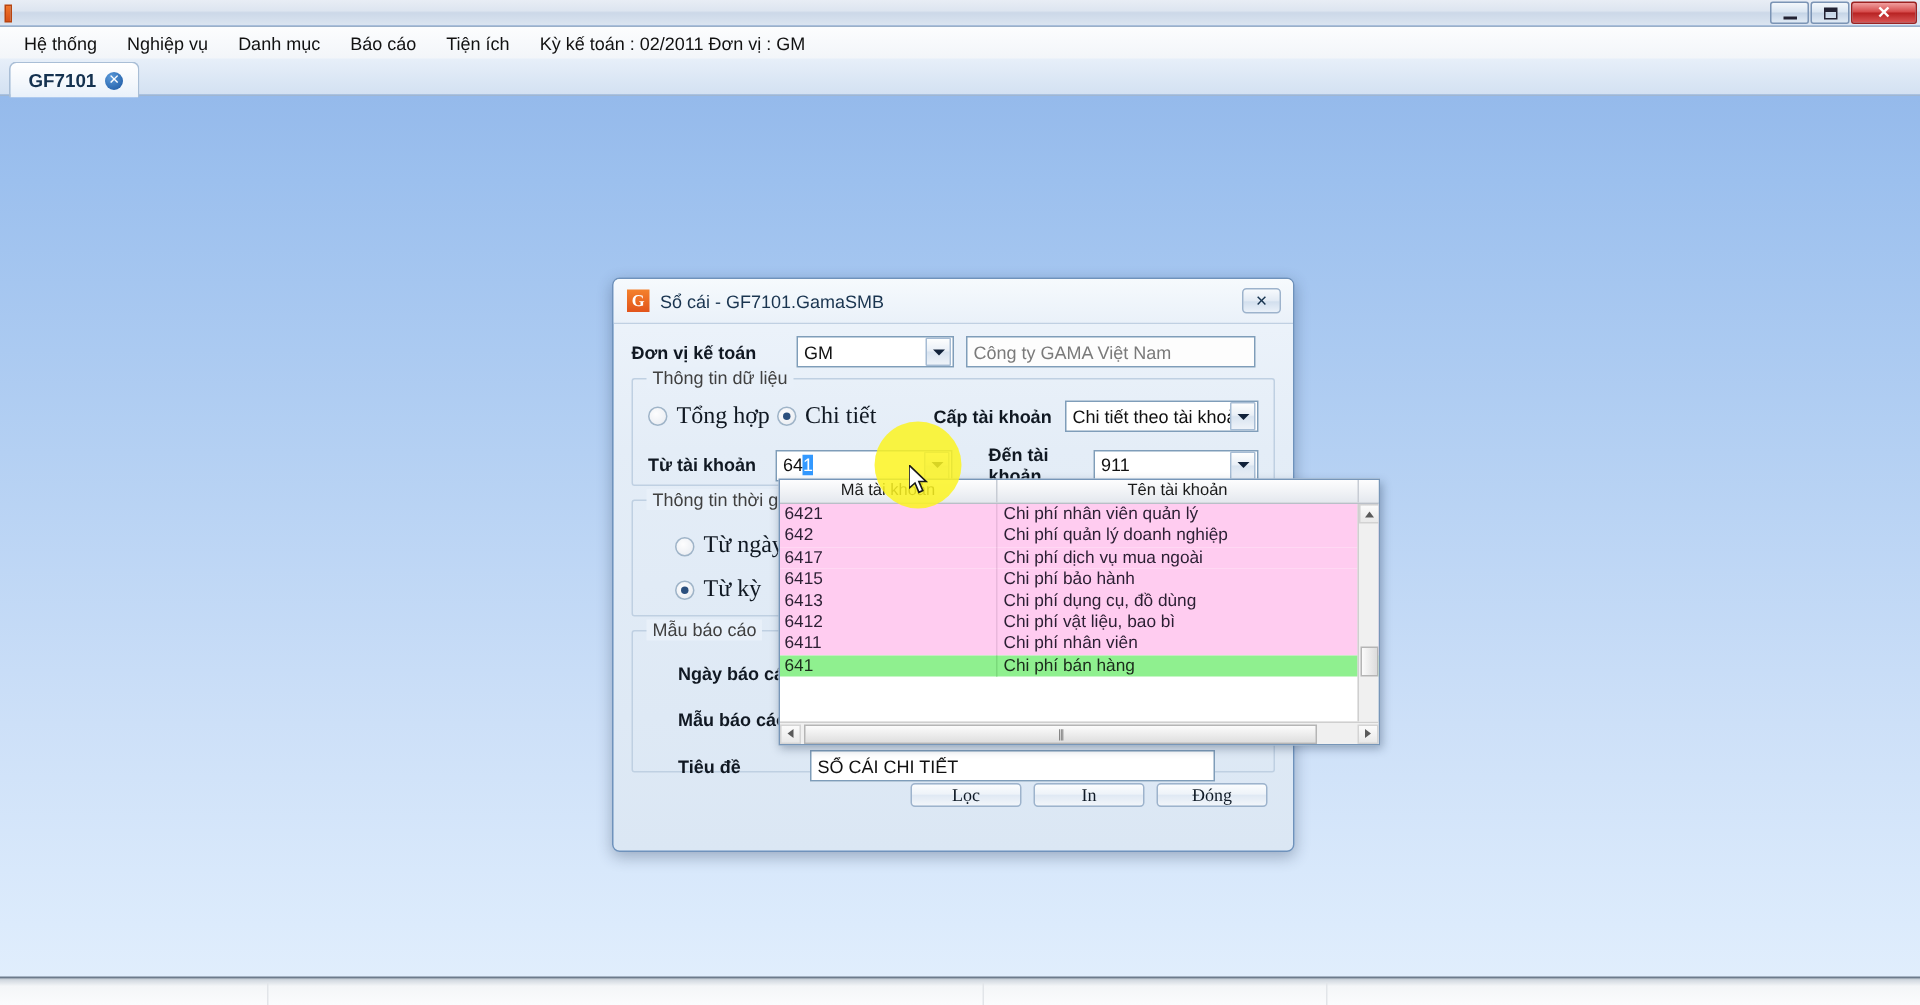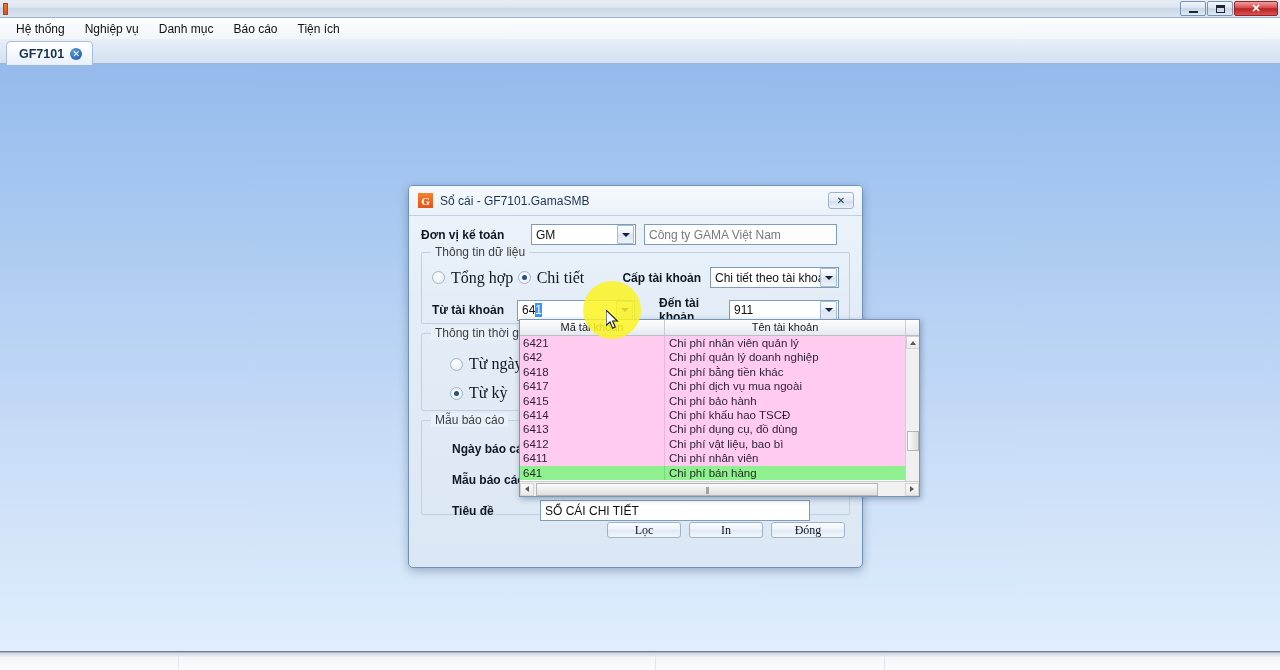--- a/index.html
+++ b/index.html
@@ -272,20 +272,21 @@
     <div class="tb-btn close">✕</div>
   </div>
 </div>
 
 <div class="menubar">
   <div class="menu-item">Hệ thống</div>
   <div class="menu-item">Nghiệp vụ</div>
   <div class="menu-item">Danh mục</div>
   <div class="menu-item">Báo cáo</div>
   <div class="menu-item">Tiện ích</div>
+  <div class="menu-status">Kỳ kế toán : 02/2011 Đơn vị : GM</div>
 </div>
 
 <div class="tabstrip">
   <div class="tab">
     <span class="tab-label">GF7101</span>
     <span class="tab-close">✕</span>
   </div>
 </div>
 
 <div class="client"></div>
@@ -395,34 +396,26 @@
   <div class="popup-rows" id="rowhost">
       <div class="prow">
         <div class="c-code">6421</div>
         <div class="c-name">Chi phí nhân viên quản lý</div>
       </div>
       <div class="prow">
         <div class="c-code">642</div>
         <div class="c-name">Chi phí quản lý doanh nghiệp</div>
       </div>
       <div class="prow">
-        <div class="c-code">6418</div>
-        <div class="c-name">Chi phí bằng tiền khác</div>
-      </div>
-      <div class="prow">
         <div class="c-code">6417</div>
         <div class="c-name">Chi phí dịch vụ mua ngoài</div>
       </div>
       <div class="prow">
         <div class="c-code">6415</div>
         <div class="c-name">Chi phí bảo hành</div>
-      </div>
-      <div class="prow">
-        <div class="c-code">6414</div>
-        <div class="c-name">Chi phí khấu hao TSCĐ</div>
       </div>
       <div class="prow">
         <div class="c-code">6413</div>
         <div class="c-name">Chi phí dụng cụ, đồ dùng</div>
       </div>
       <div class="prow">
         <div class="c-code">6412</div>
         <div class="c-name">Chi phí vật liệu, bao bì</div>
       </div>
       <div class="prow">

